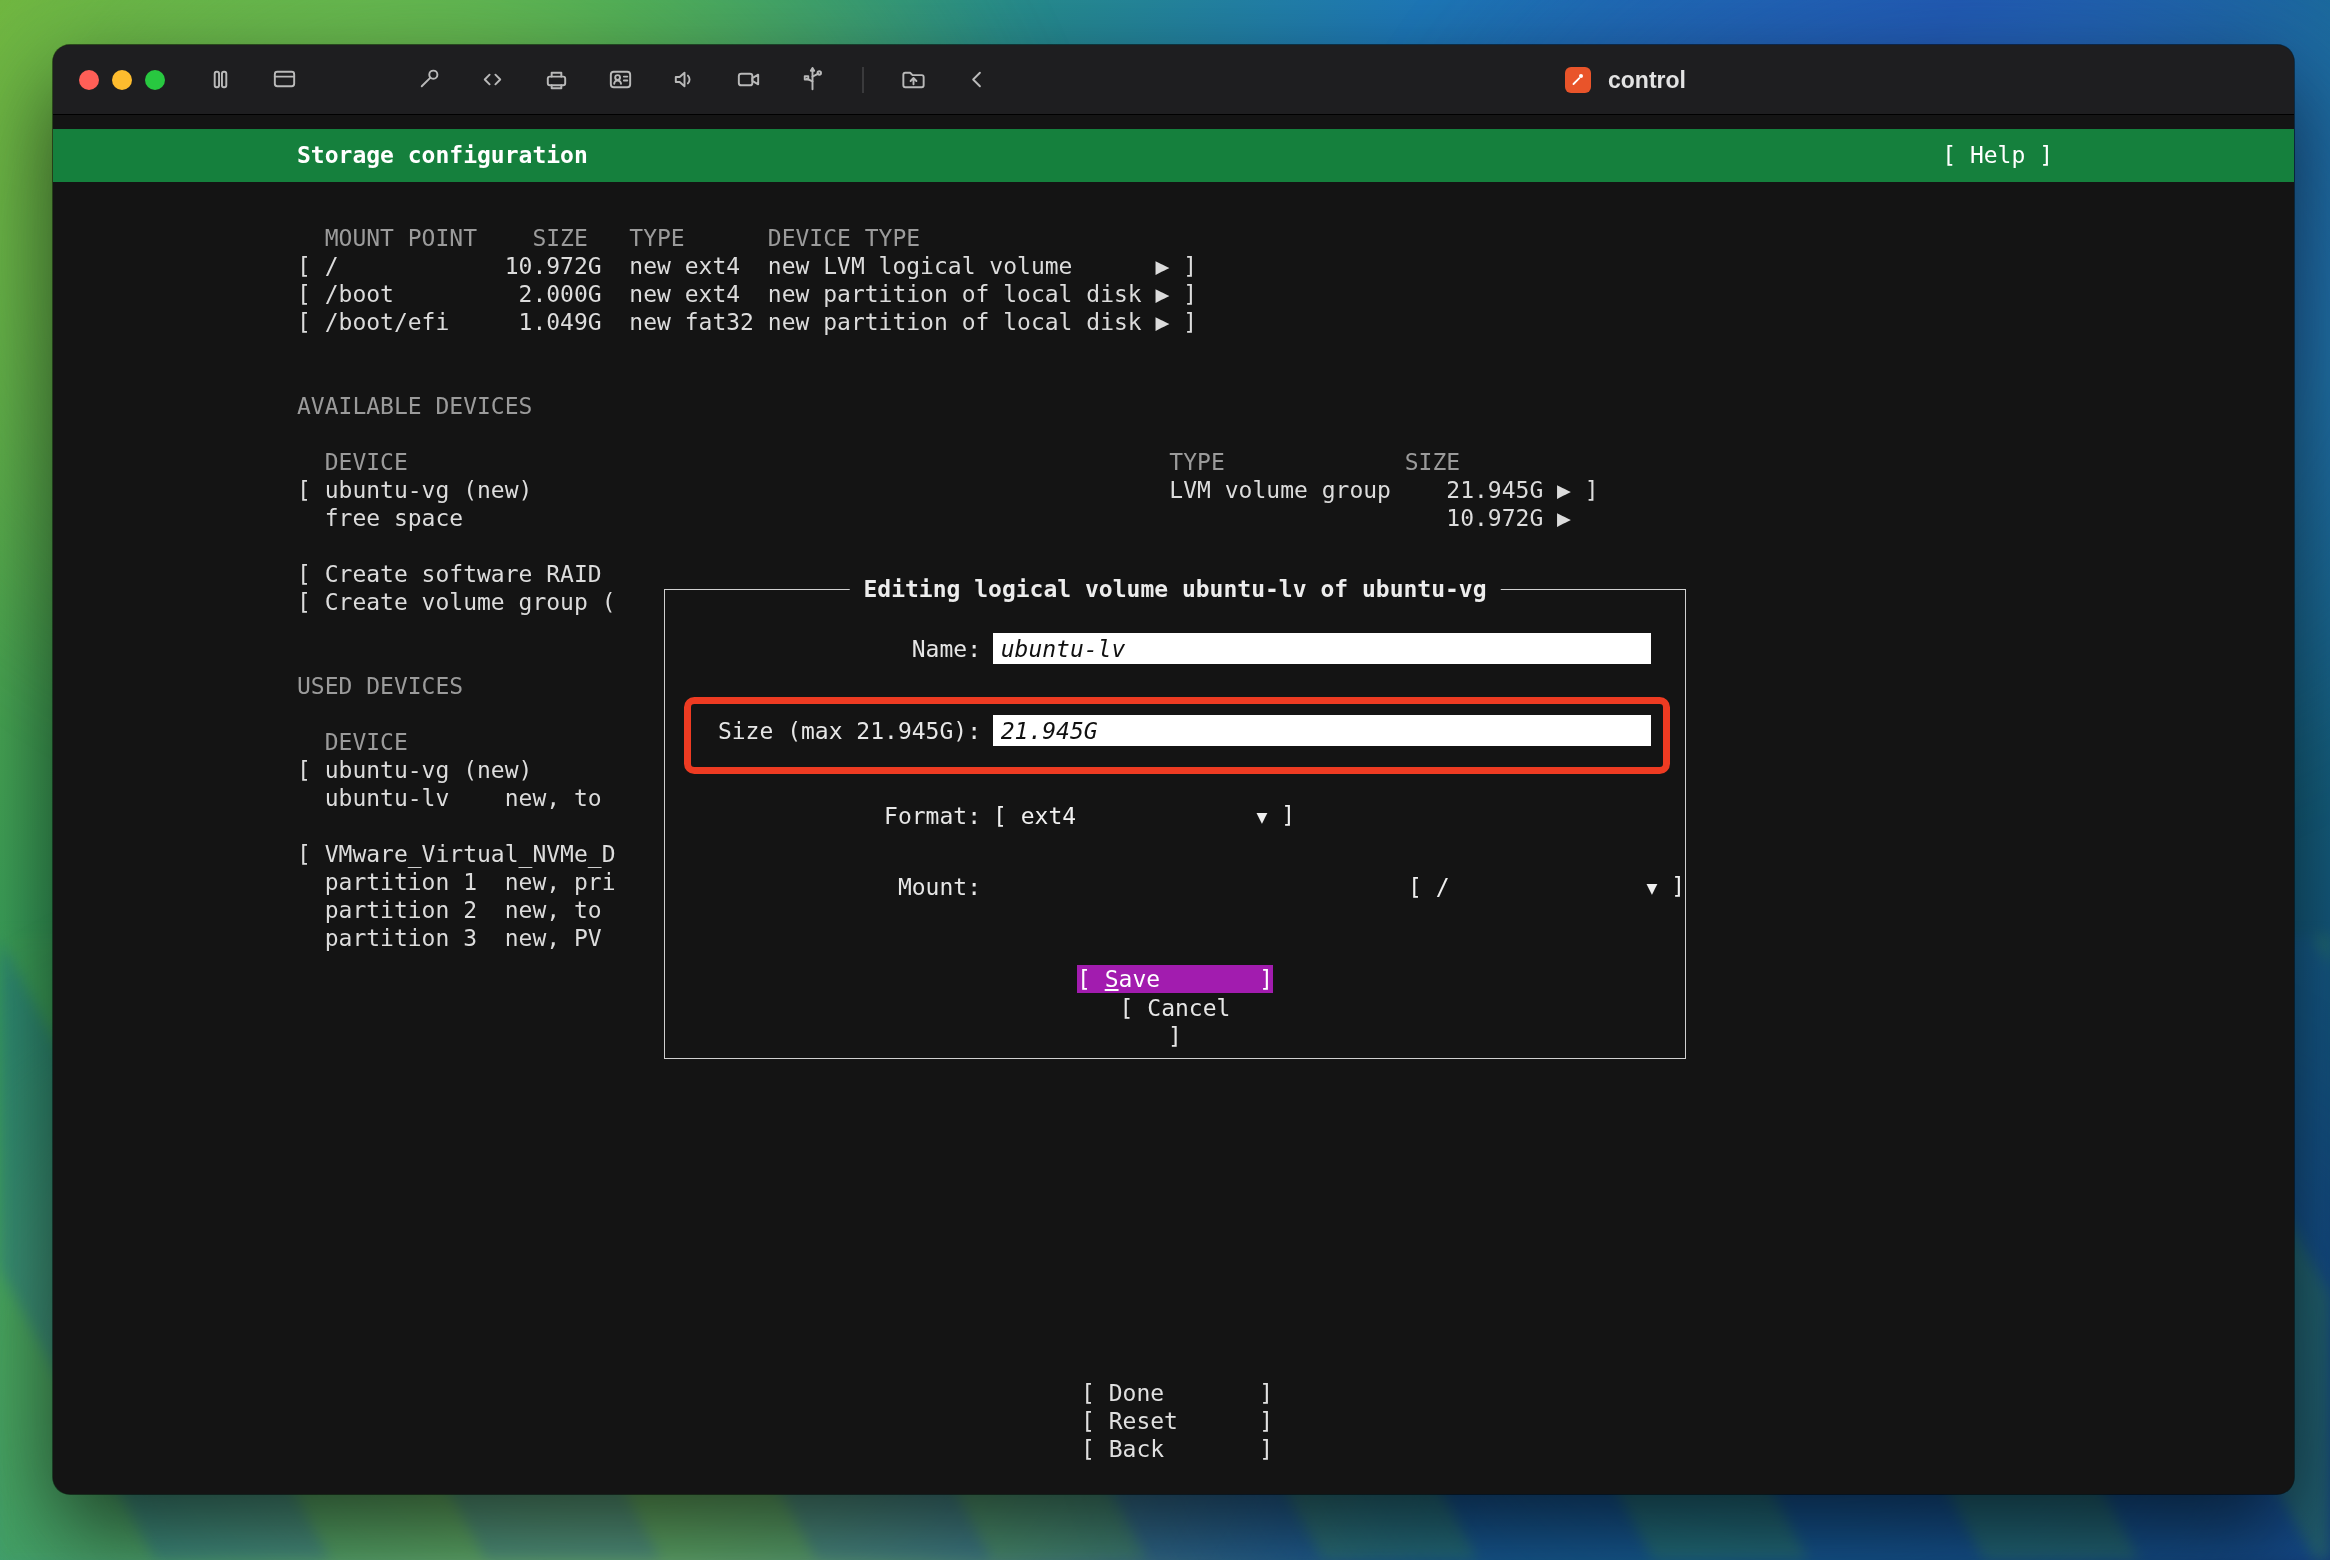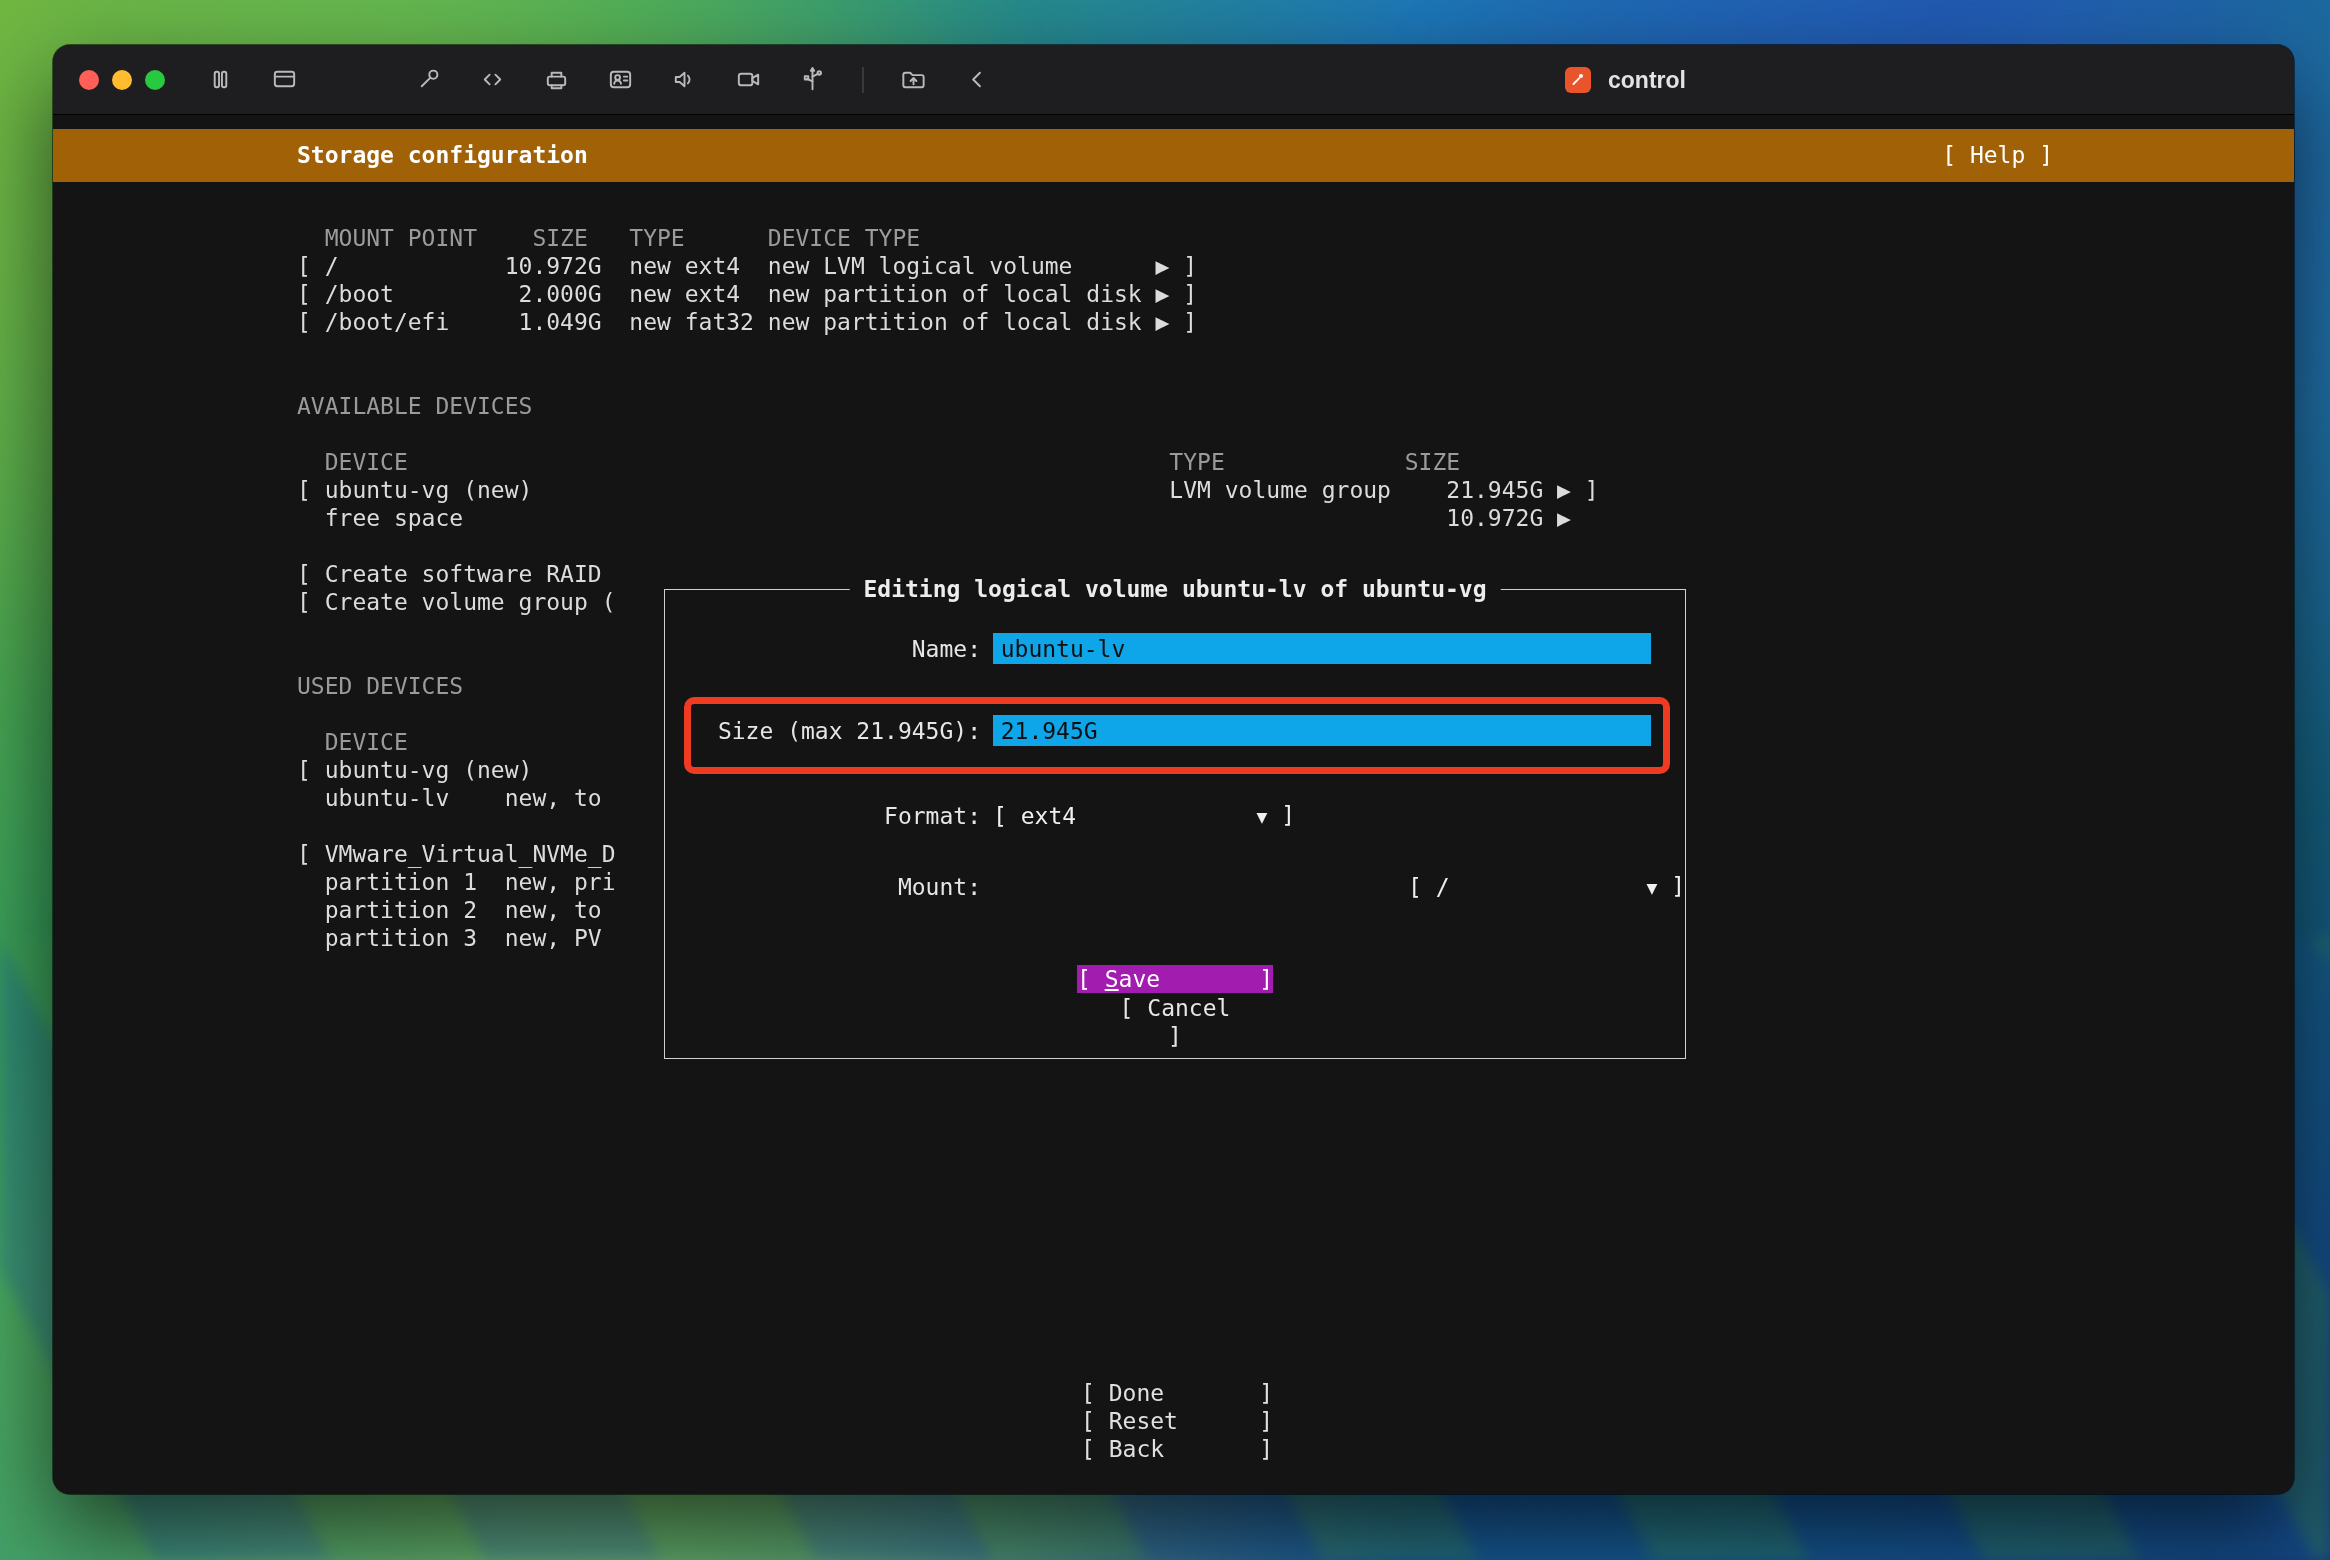--- a/index.html
+++ b/index.html
@@ -40,39 +40,39 @@
   .tb-sep { width:1.7px; height:26px; background:#3a3a3c; }
   .tb-title { position:absolute; left:1512px; top:0; height:70px; display:flex; align-items:center; gap:17px;
     color:#e3e3e3; font-family:"Liberation Sans", sans-serif; font-size:23px; font-weight:700; }
   .app-badge { width:26px; height:26px; border-radius:6px; background:#e9542a;
     display:flex; align-items:center; justify-content:center; }
   .app-badge svg { width:15.5px; height:15.5px; }
 
   
   .terminal { position:absolute; left:0; right:0; top:70px; bottom:0; background:#141414;
     color:#dcdcdc; font-size:23px; line-height:28px; }
-  .appbar { position:absolute; left:0; right:0; top:13.7px; height:53px; background:#a16207; color:#ffffff;
+  .appbar { position:absolute; left:0; right:0; top:13.7px; height:53px; background:#15803d; color:#ffffff;
     display:flex; align-items:center; justify-content:space-between; padding:0 241px 0 244px; font-weight:700; }
   .appbar .help { font-weight:400; white-space:pre; }
 
   .tui-text { position:absolute; left:244px; top:81px; }
   .tui-line { height:28px; white-space:pre; }
   .dim { color:#9b9b9b; }
 
   
   .dialog { position:absolute; left:611px; top:474px; width:1022px; height:470px;
     background:#141414; border:1.7px solid #d0d0d0; }
   .dialog-title { position:absolute; top:-14.6px; left:50%; transform:translateX(-50%);
     background:#141414; padding:0 13.7px; white-space:pre; color:#ededed; font-weight:700; }
   .drow { position:absolute; left:0; width:100%; display:flex; align-items:center; height:31px; }
   .row-name { top:43px; } .row-size { top:125px; } .row-format { top:210px; } .row-mount { top:281px;justify-content:space-between; }
   .dlabel { width:316px; text-align:right; white-space:pre; color:#e6e6e6; }
   .dfield { margin-left:12px; }
-  .tui-input { width:658px; height:31px; background:#0ea5e9; border:none; outline:none;
-    color:#101010; font-family:"DejaVu Sans Mono", monospace; font-size:23px; padding:0 7.7px; }
+  .tui-input { width:658px; height:31px; background:#ffffff; border:none; outline:none;
+    color:#101010; font-family:"DejaVu Sans Mono", monospace; font-size:23px; padding:0 7.7px;font-style:italic; }
   .dropdown { display:flex; justify-content:space-between; align-items:center; white-space:pre; color:#f0f0f0; }
   .dropdown.format { width:302px; } .dropdown.mount { width:277px; }
   .caret { font-size:18px; }
   .highlight-box { position:absolute; left:19px; top:107px; width:986px; height:77px;
     border:7.7px solid #ee3b22; border-radius:10.3px; pointer-events:none; }
 
   .dbtn { position:absolute; left:50%; transform:translateX(-50%); width:196px; height:28px;
     display:flex; justify-content:space-between; align-items:center; white-space:pre; }
   .dbtn span { white-space:pre; }
   .row-save { top:375px; background:#a21caf; color:#ffffff; }

